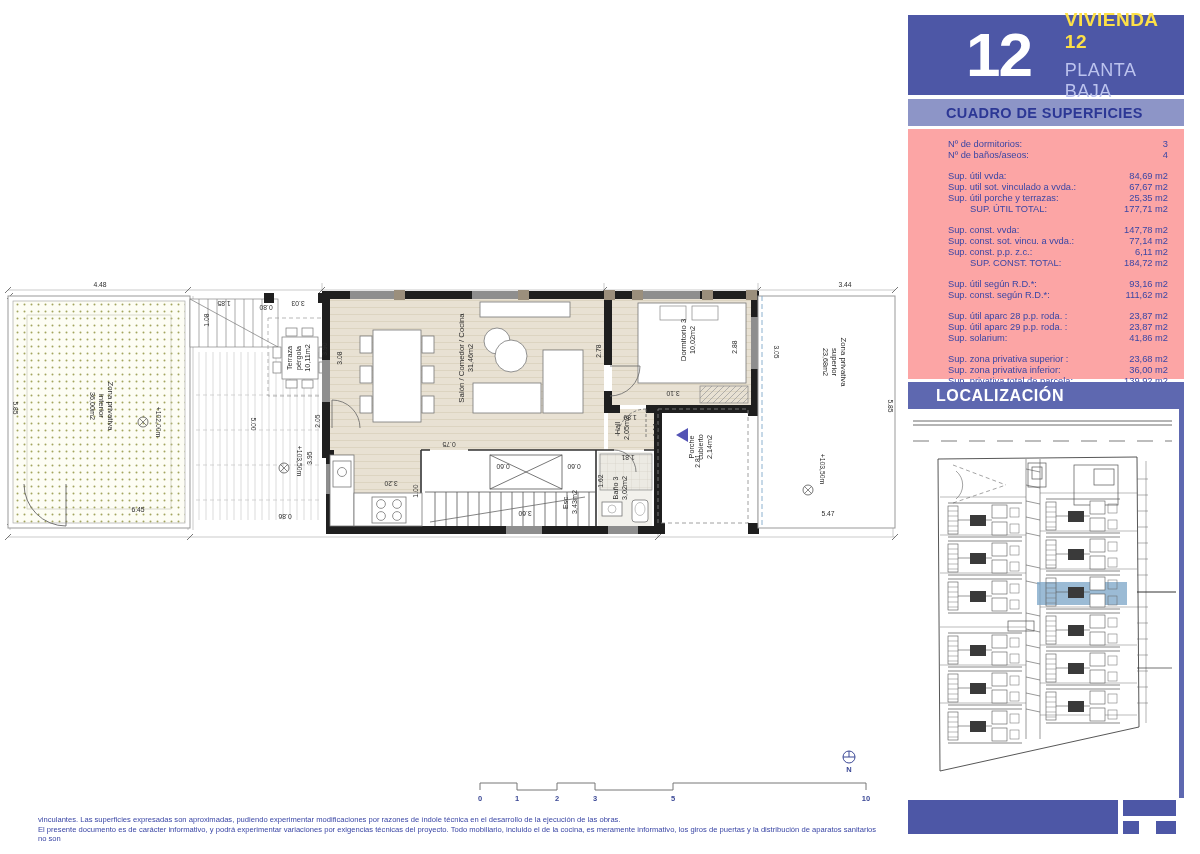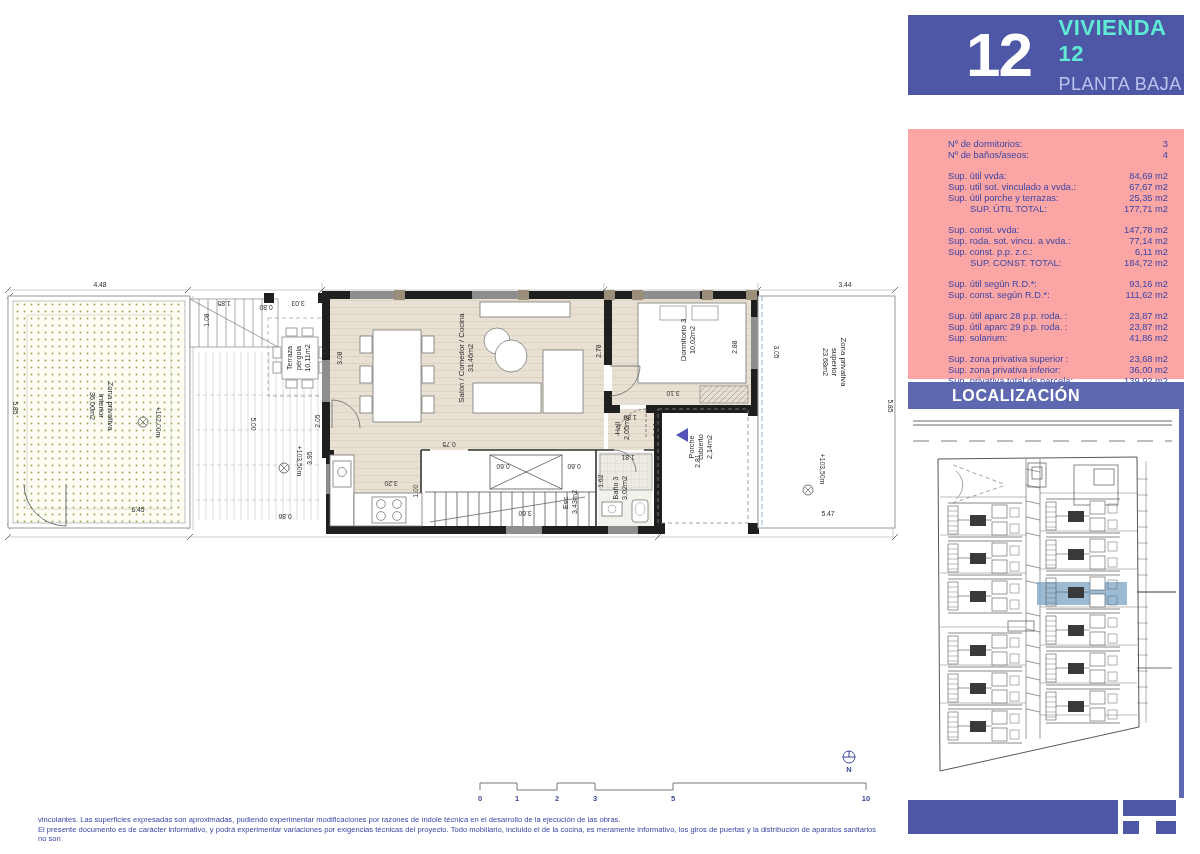--- a/index.html
+++ b/index.html
@@ -5,33 +5,33 @@
   html,body{margin:0;padding:0;background:#ffffff;}
   body{width:1200px;height:854px;position:relative;overflow:hidden;
        font-family:"Liberation Sans","DejaVu Sans",sans-serif;}
   .abs{position:absolute;}
 
   
   #sidebar{left:908px;top:0;width:276px;height:854px;}
   #hdr{left:0;top:15px;width:276px;height:80px;background:#4d57a6;display:flex;align-items:center;}
   #hdr .big{font-size:62px;font-weight:bold;color:#ffffff;line-height:80px;padding-left:10px;width:96px;letter-spacing:-2px;margin-left:48px;}
   #hdr .tblock{padding-left:6px;}
-  #hdr .t1{font-size:22px;font-weight:bold;color:#5eead4;letter-spacing:.5px;}
+  #hdr .t1{font-size:19px;font-weight:bold;color:#fde047;letter-spacing:.5px;}
   #hdr .t2{font-size:18px;color:#bcc3ee;letter-spacing:.5px;margin-top:7px;}
   #band1{left:0;top:99px;width:276px;height:27px;background:#8d95c7;display:flex;align-items:center;}
   #band1 span{padding-left:38px;font-size:14.5px;font-weight:bold;color:#2c3795;letter-spacing:.4px;}
   #stable{left:0;top:129px;width:276px;height:250px;background:#fca5a5;
           padding:10px 0 0 0;box-sizing:border-box;font-size:9.3px;color:#3a46a5;}
   .srow{display:flex;padding:0 16px 0 40px;height:11px;line-height:11px;}
   .srow.indent{padding-left:62px;}
   .slabel{flex:1;}
   .svalue{width:58px;text-align:right;white-space:nowrap;}
   .sgap{height:10px;}
   #band2{left:0;top:382px;width:276px;height:27px;background:#5e68b0;display:flex;align-items:center;}
-  #band2 span{padding-left:44px;font-size:16px;font-weight:bold;color:#ffffff;letter-spacing:.6px;}
+  #band2 span{padding-left:28px;font-size:16px;font-weight:bold;color:#ffffff;letter-spacing:.6px;}
   #mapwrap{left:0;top:409px;width:276px;height:389px;background:#ffffff;}
   #mapborder{left:271px;top:409px;width:5px;height:389px;background:#5e68b0;}
   #foot{left:0;top:798px;width:276px;height:38px;}
   #foot .bar{position:absolute;left:0;top:2px;width:210px;height:34px;background:#4d57a6;}
   #foot .l1{position:absolute;left:215px;top:2px;width:53px;height:16px;background:#4d57a6;}
   #foot .l2{position:absolute;left:215px;top:23px;width:16px;height:13px;background:#4d57a6;}
   #foot .l3{position:absolute;left:248px;top:23px;width:20px;height:13px;background:#4d57a6;}
 
   
   #disc{left:38px;top:815px;width:848px;font-size:7.6px;line-height:9.5px;color:#3a46a5;}
@@ -352,20 +352,23 @@
 <div id="sidebar" class="abs">
 
   <div id="hdr" class="abs">
     <div class="big">12</div>
     <div class="tblock">
       <div class="t1">VIVIENDA 12</div>
       <div class="t2">PLANTA BAJA</div>
     </div>
   </div>
 
+  <div id="band1" class="abs">
+    <span>CUADRO DE SUPERFICIES</span>
+  </div>
 
   <div id="stable" class="abs">
       <div class="srow">
         <span class="slabel">Nº de dormitorios:</span>
         <span class="svalue">3</span>
       </div>
       <div class="srow">
         <span class="slabel">Nº de baños/aseos:</span>
         <span class="svalue">4</span>
       </div>
@@ -385,21 +388,21 @@
       <div class="srow indent">
         <span class="slabel">SUP. ÚTIL TOTAL:</span>
         <span class="svalue">177,71 m2</span>
       </div>
       <div class="sgap"></div>
       <div class="srow">
         <span class="slabel">Sup. const. vvda:</span>
         <span class="svalue">147,78 m2</span>
       </div>
       <div class="srow">
-        <span class="slabel">Sup. roda. sot. vincu. a vvda.:</span>
+        <span class="slabel">Sup. const. sot. vincu. a vvda.:</span>
         <span class="svalue">77,14 m2</span>
       </div>
       <div class="srow">
         <span class="slabel">Sup. const. p.p. z.c.:</span>
         <span class="svalue">6,11 m2</span>
       </div>
       <div class="srow indent">
         <span class="slabel">SUP. CONST. TOTAL:</span>
         <span class="svalue">184,72 m2</span>
       </div>

